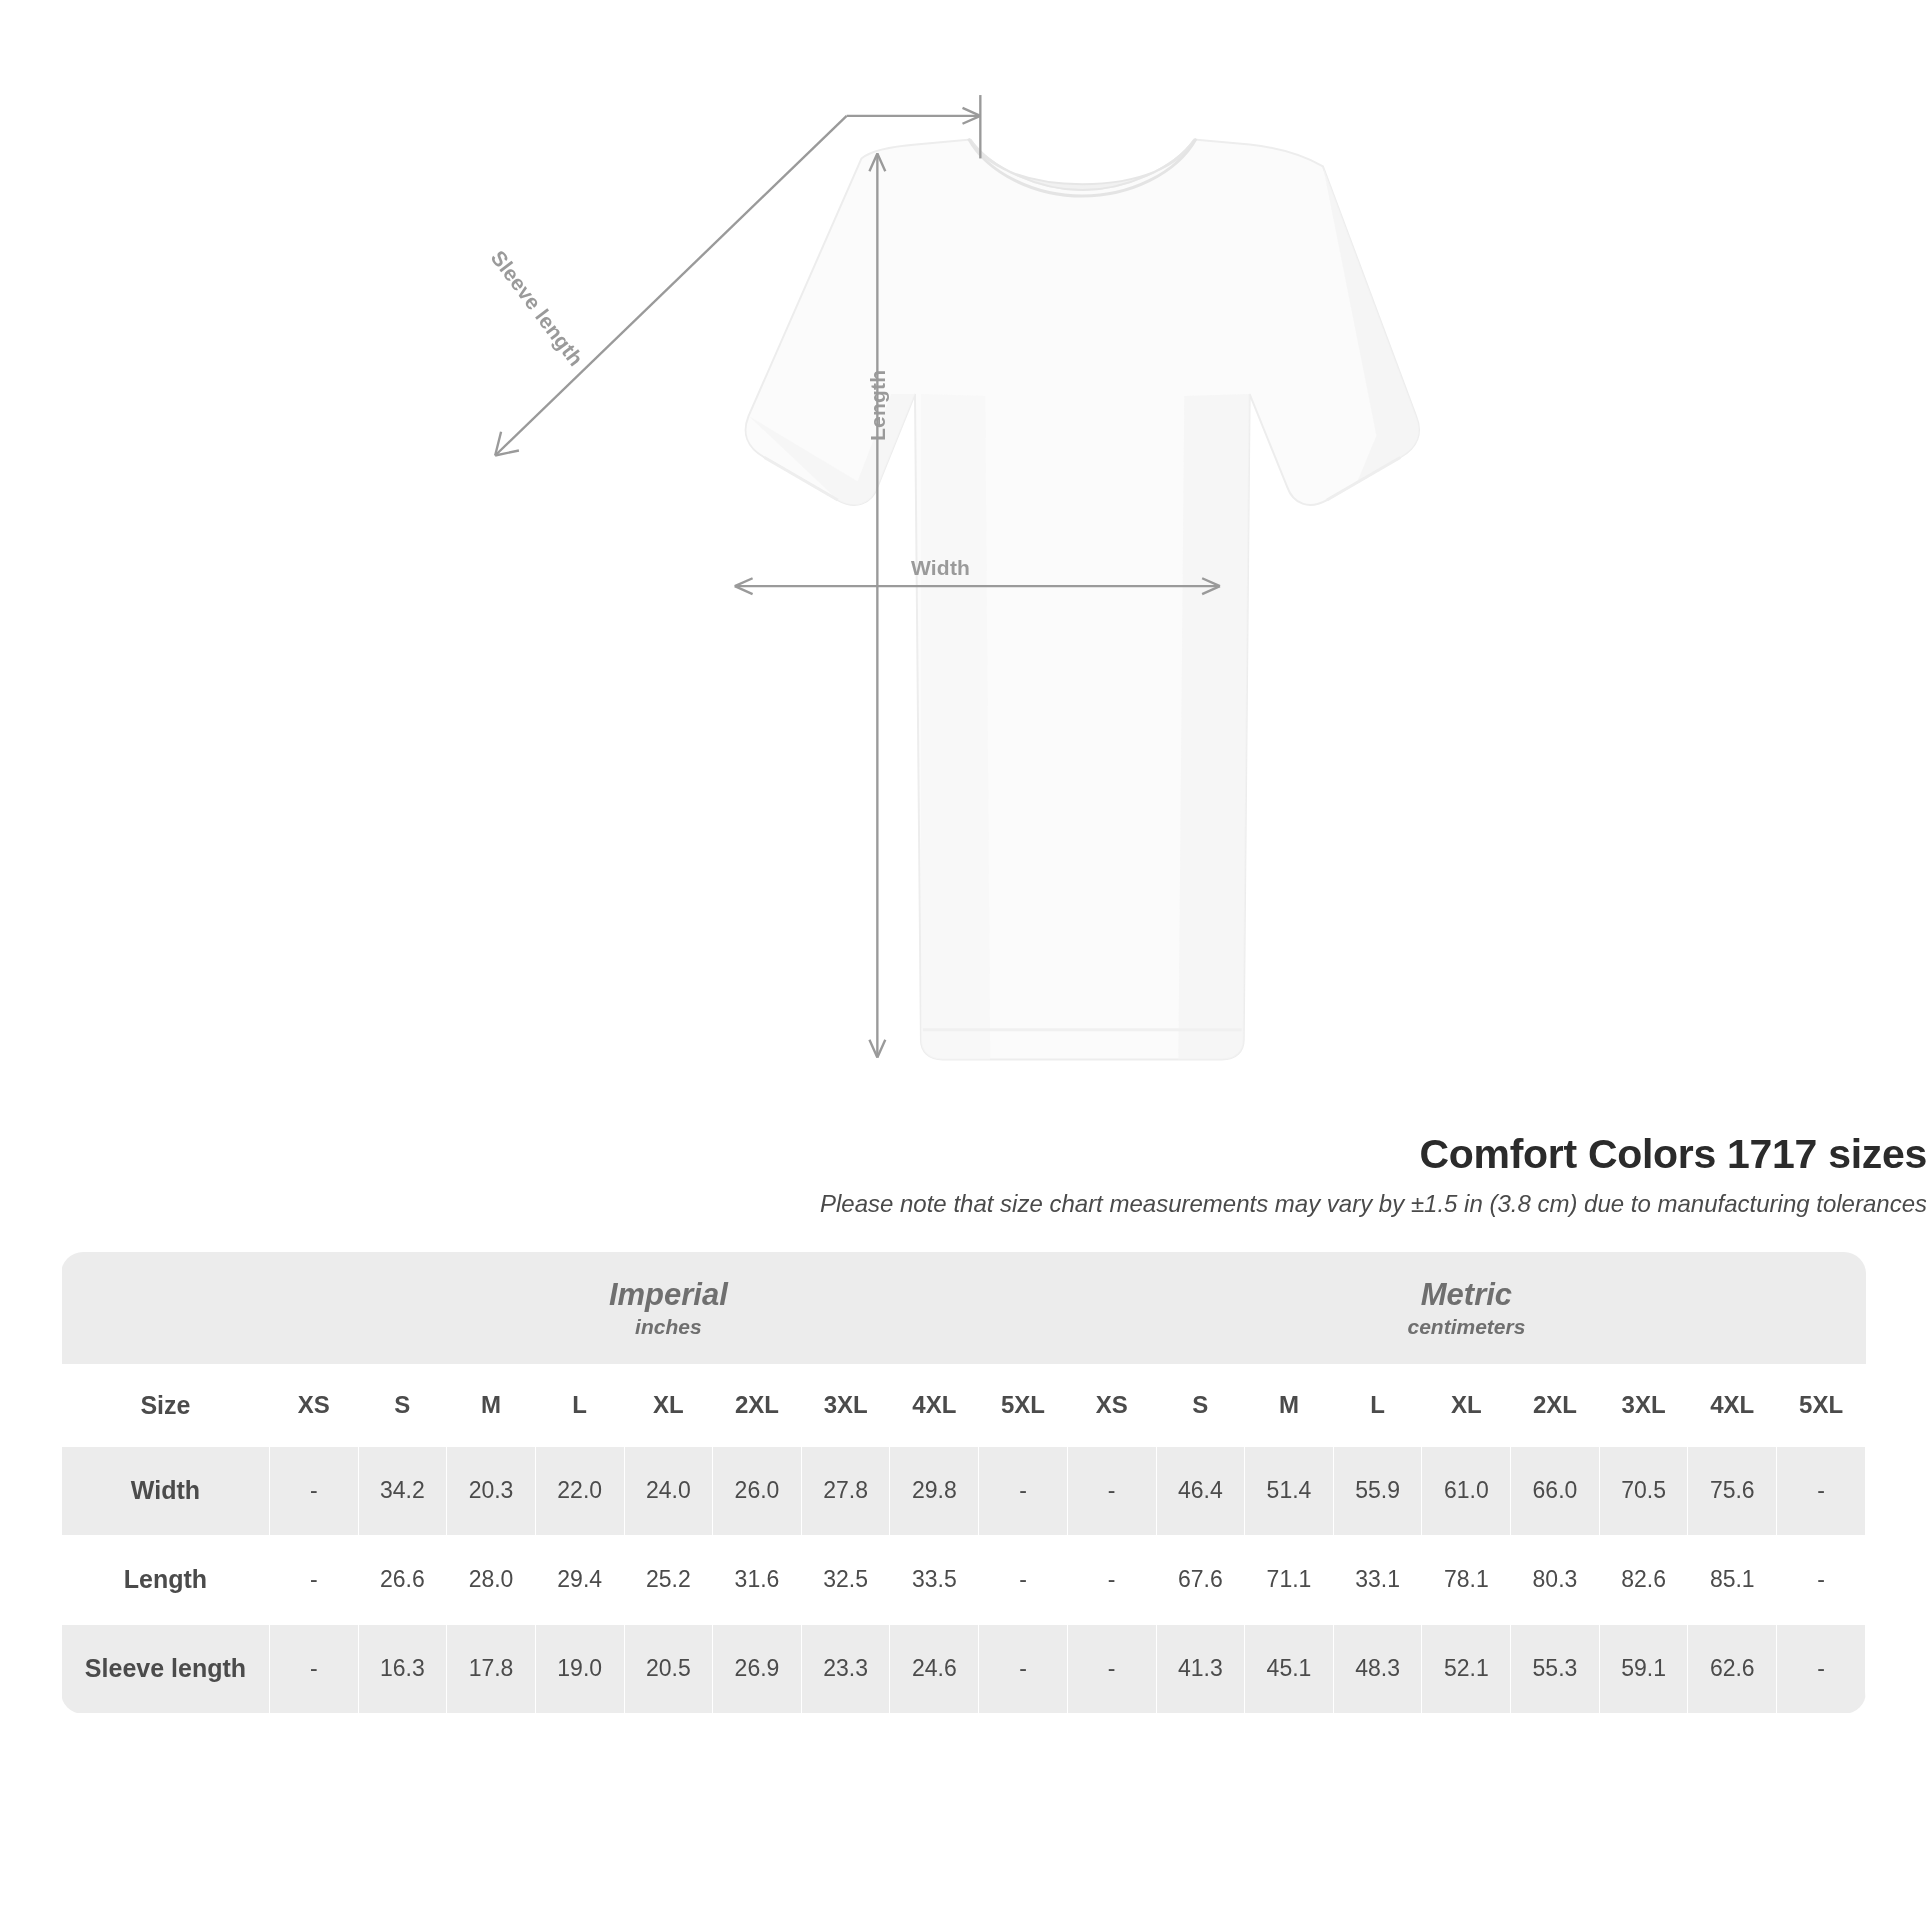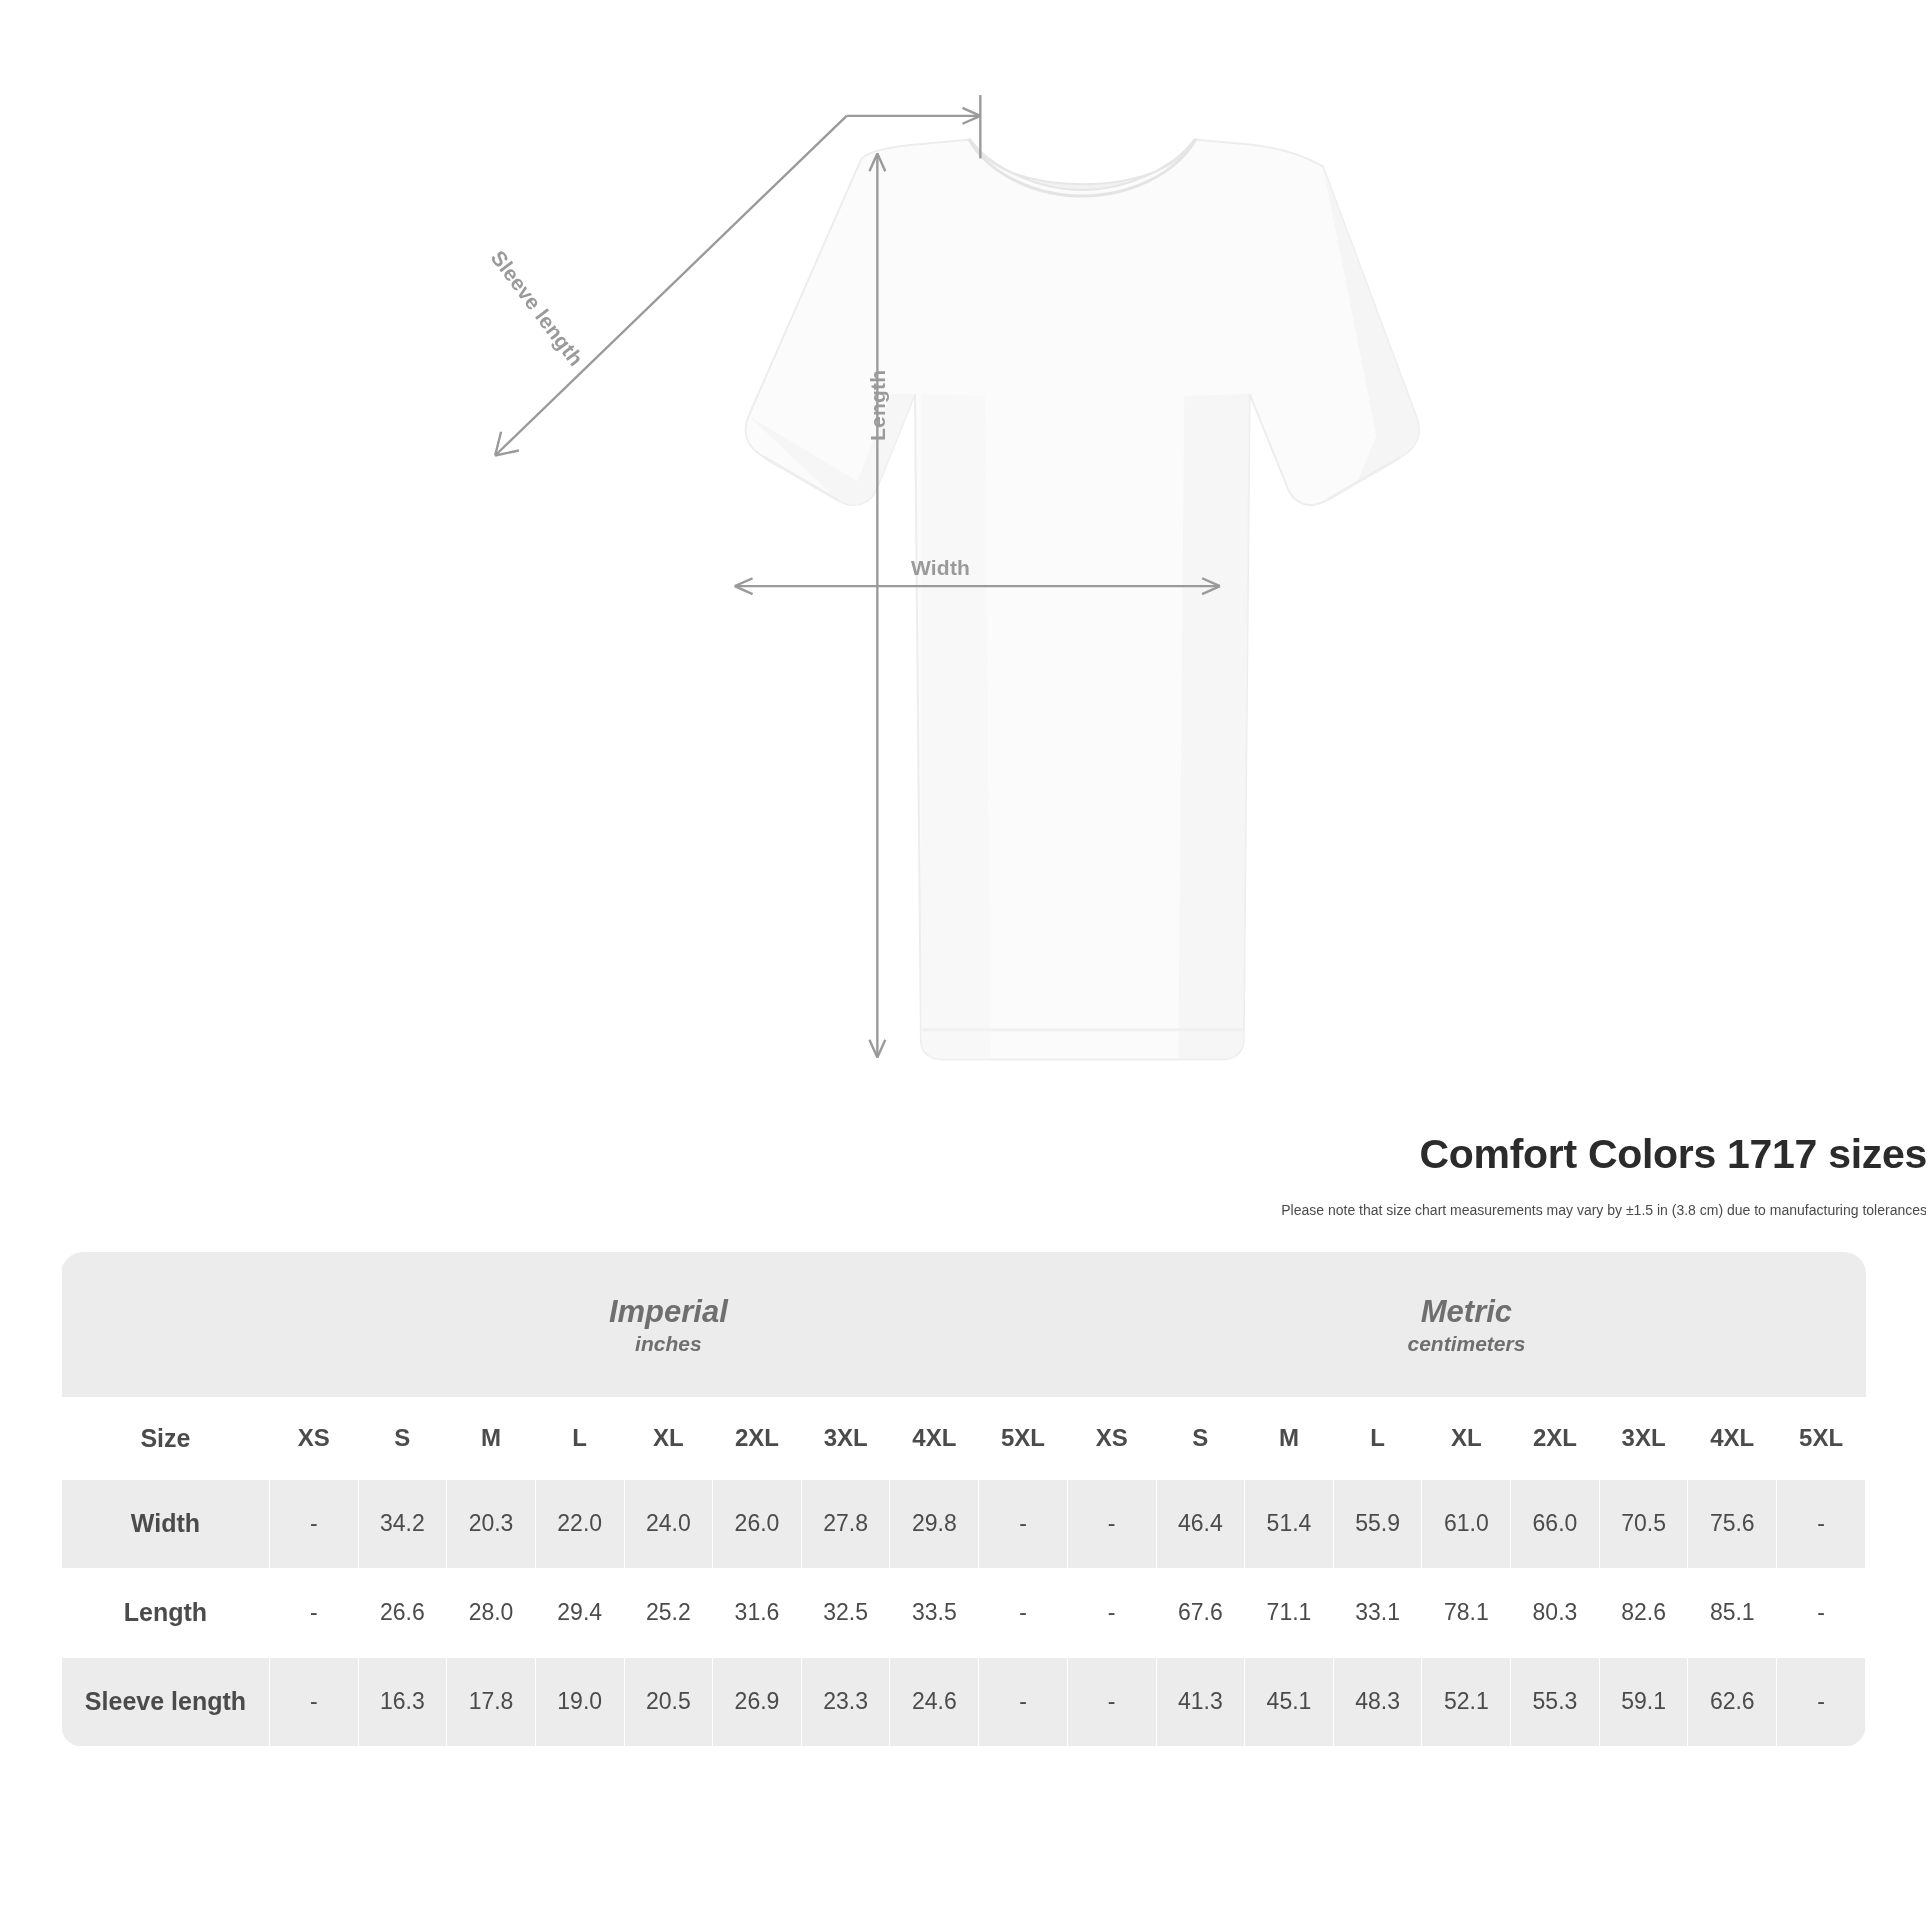--- a/index.html
+++ b/index.html
@@ -57,23 +57,24 @@
     text-align: right;
     margin-top: 22px;
   }
   .chart-title {
     font-size: 41px;
     font-weight: bold;
     color: #2b2b2b;
     letter-spacing: -0.3px;
   }
   .chart-note {
-    font-size: 14px;
+    font-size: 24px;
+    font-style: italic;
     color: #4a4a4a;
-    margin-top: 24px;
+    margin-top: 12px;
   }
 
   
   .table-wrap {
     margin: 34px 61px 0 61px;
     border-radius: 22px;
     overflow: hidden;
     background: #ffffff;
   }
   table.size-table {
@@ -87,21 +88,21 @@
     font-size: 23px;
     color: #4b4b4b;
     border: 1px solid #ffffff;
     padding: 0;
     height: 89px;
     vertical-align: middle;
   }
   
   tr.unit-row th {
     background: #ececec;
-    height: 145px;
+    height: 112px;
     border: none;
   }
   .unit-name {
     font-size: 31px;
     font-weight: bold;
     font-style: italic;
     color: #6f6f6f;
     line-height: 1.25;
   }
   .unit-sub {

